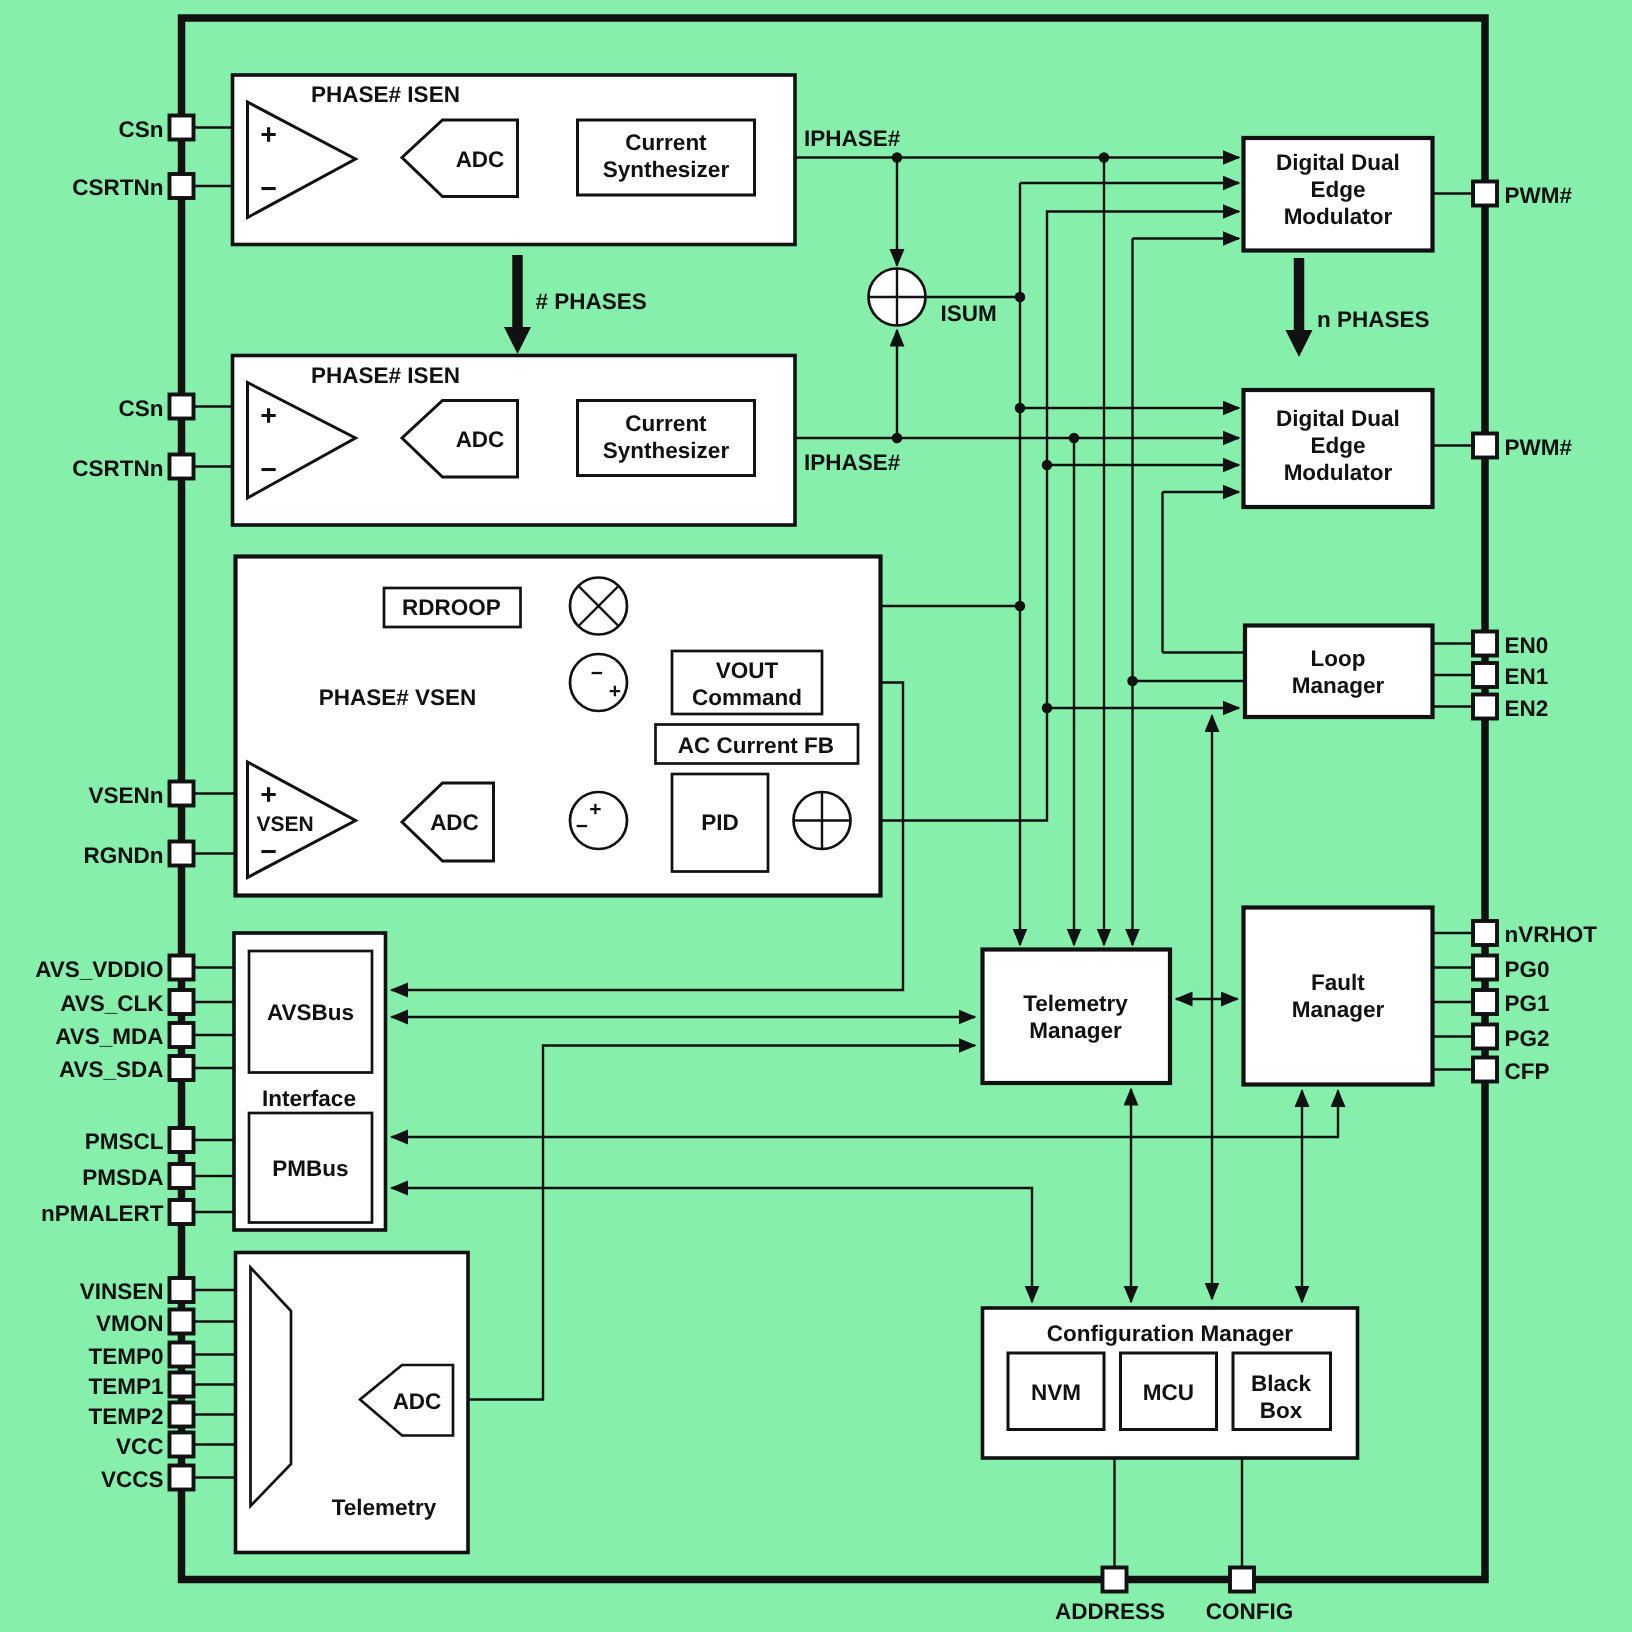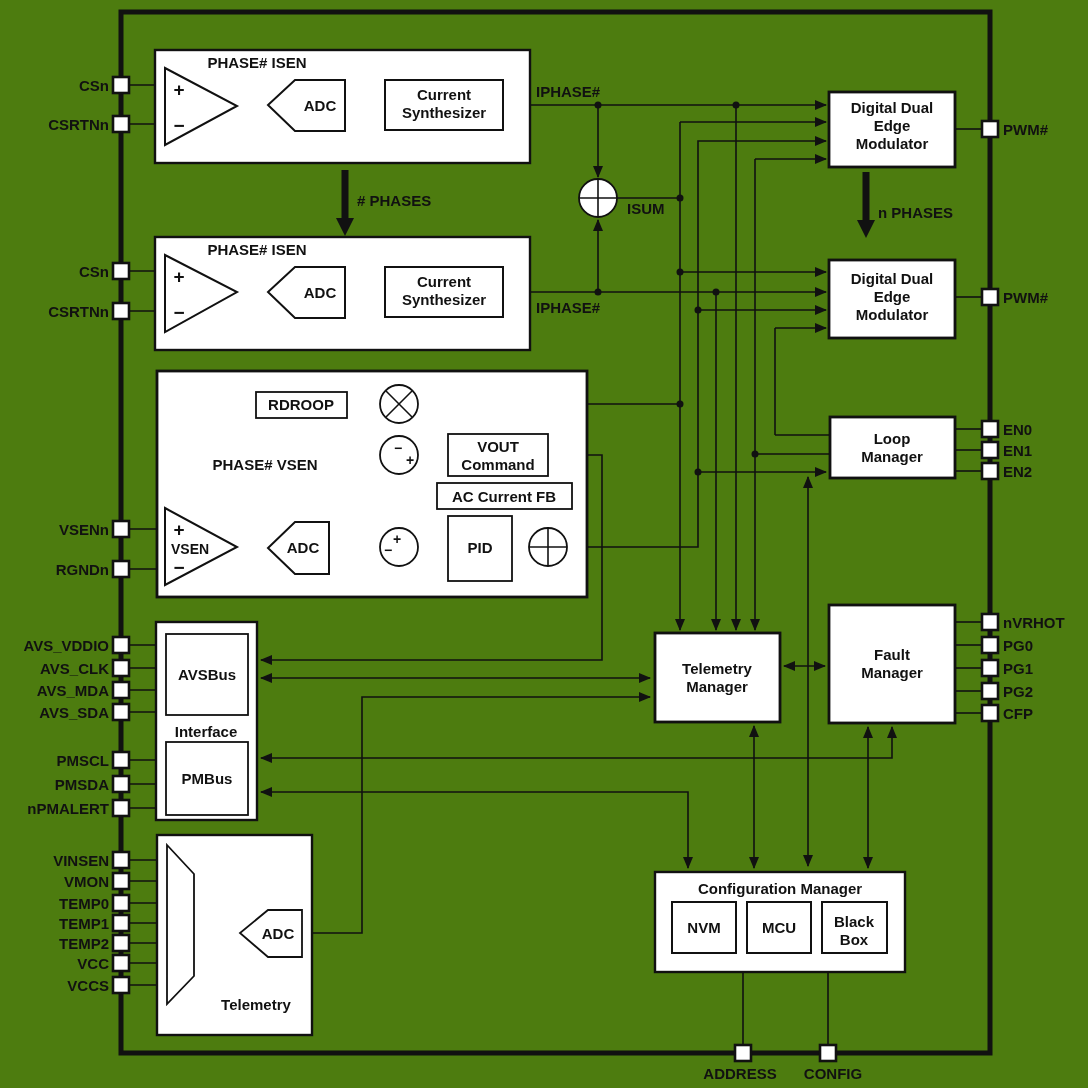--- a/index.html
+++ b/index.html
@@ -1,16 +1,16 @@
 <!DOCTYPE html>
 <html><head>
 <meta charset="utf-8">
 <style>
   html,body{margin:0;padding:0;background:#fff;}
-  .stage{width:1088px;height:1088px;position:relative;background:#4d7c0f;}
+  .stage{width:1088px;height:1088px;position:relative;background:#86efac;}
   svg{display:block;}
   text{font-family:"Liberation Sans",sans-serif;font-weight:bold;fill:#111;}
   .t15{font-size:15px;}
   .t14{font-size:14px;}
   .sign{font-size:19px;}
   .csign{font-size:14px;}
   .box{fill:#fff;stroke:#111;}
   .wire{stroke:#111;stroke-width:1.6;fill:none;}
   .thick{stroke:#111;stroke-width:7;fill:none;}
   .pin{fill:#fff;stroke:#111;stroke-width:2.6;}

